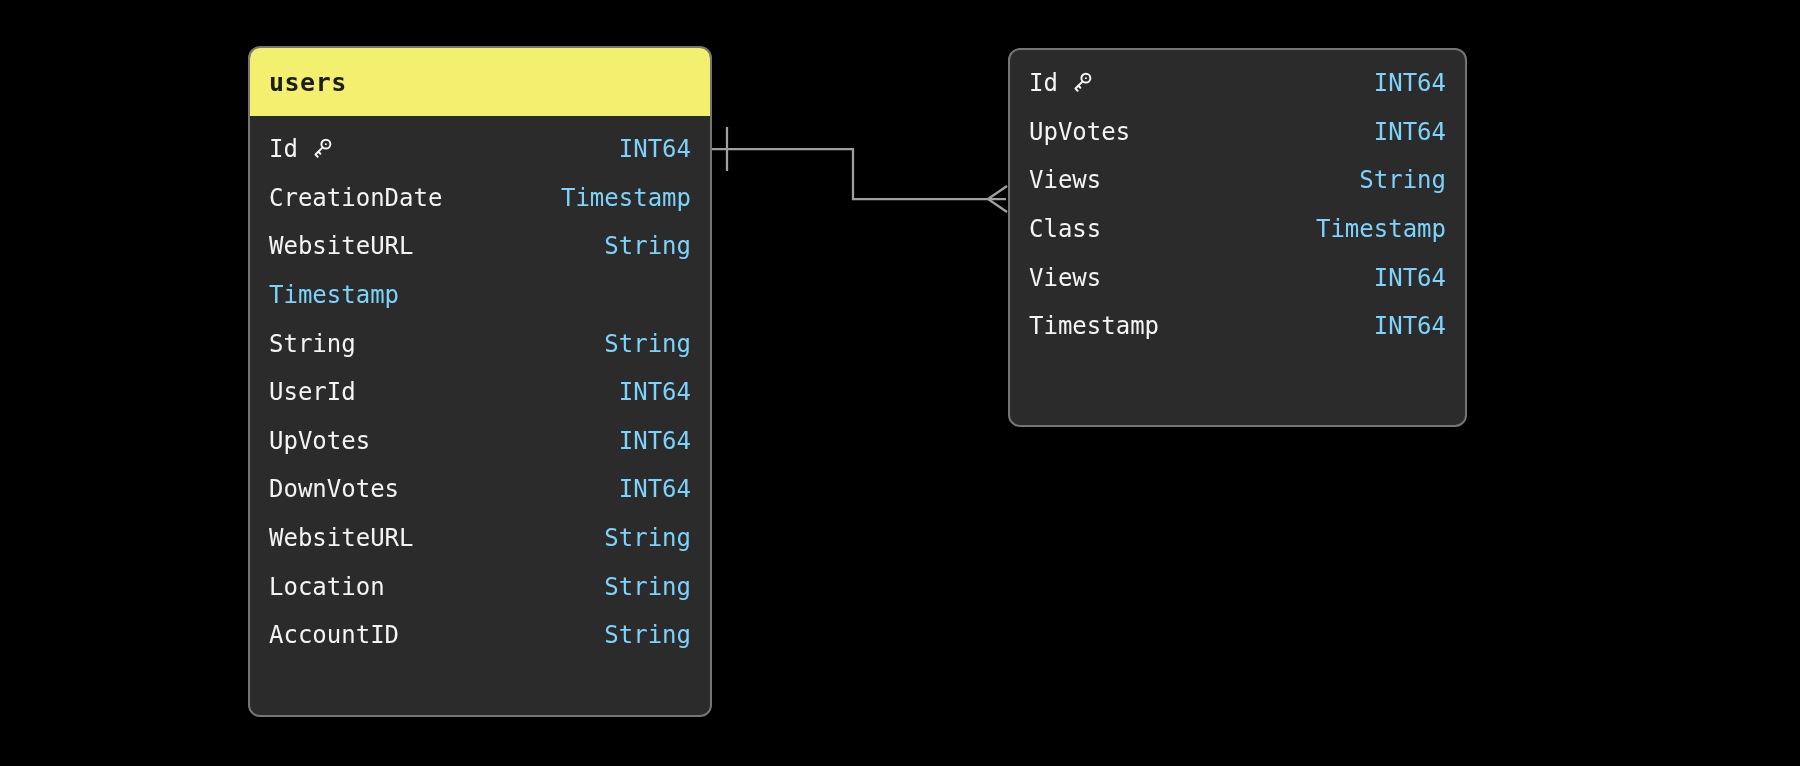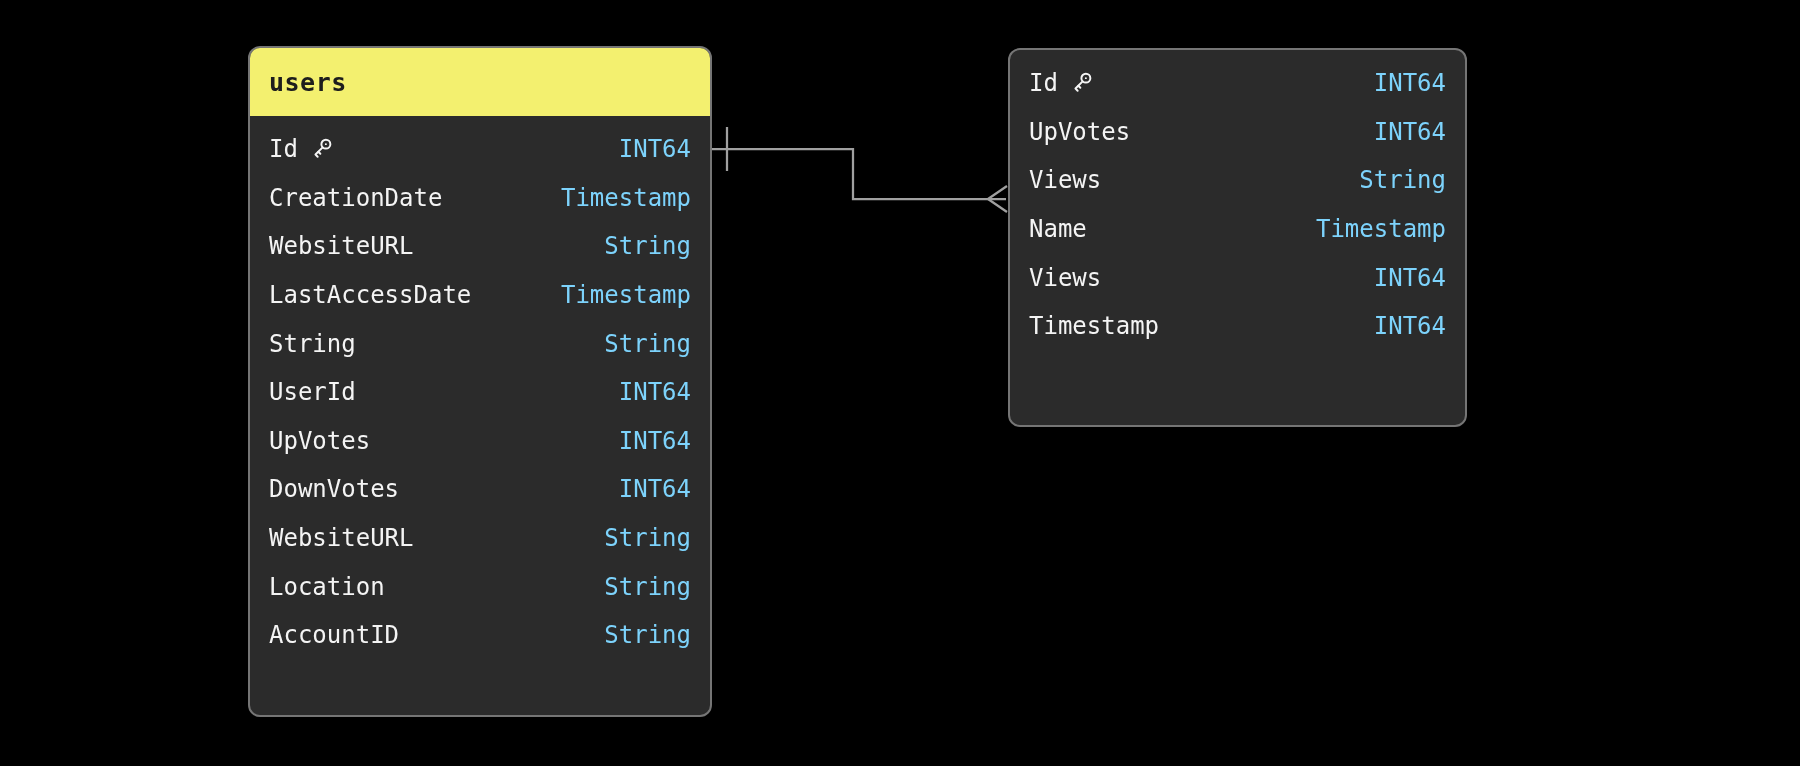--- a/index.html
+++ b/index.html
@@ -118,23 +118,20 @@
           </span>
           <span class="type">Timestamp</span>
         </div>
         <div class="row">
           <span class="field">
             <span>WebsiteURL</span>
           </span>
           <span class="type">String</span>
         </div>
         <div class="row">
-          <span class="field">
-            <span>LastAccessDate</span>
-          </span>
           <span class="type">Timestamp</span>
         </div>
         <div class="row">
           <span class="field">
             <span>String</span>
           </span>
           <span class="type">String</span>
         </div>
         <div class="row">
           <span class="field">
@@ -198,21 +195,21 @@
           <span class="type">INT64</span>
         </div>
         <div class="row">
           <span class="field">
             <span>Views</span>
           </span>
           <span class="type">String</span>
         </div>
         <div class="row">
           <span class="field">
-            <span>Name</span>
+            <span>Class</span>
           </span>
           <span class="type">Timestamp</span>
         </div>
         <div class="row">
           <span class="field">
             <span>Views</span>
           </span>
           <span class="type">INT64</span>
         </div>
         <div class="row">

